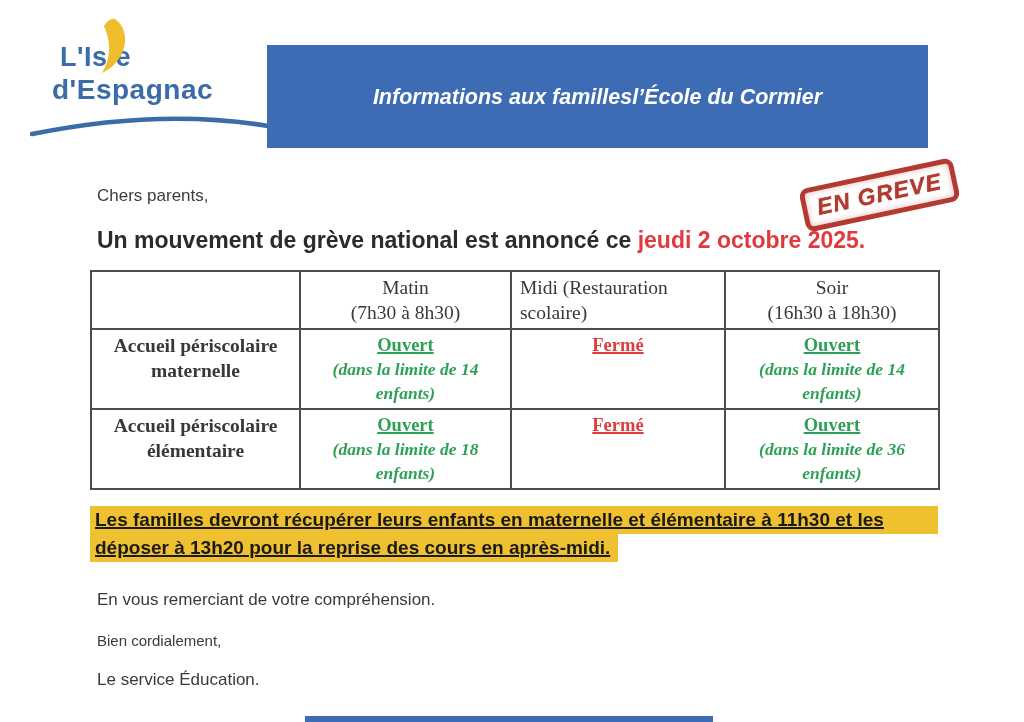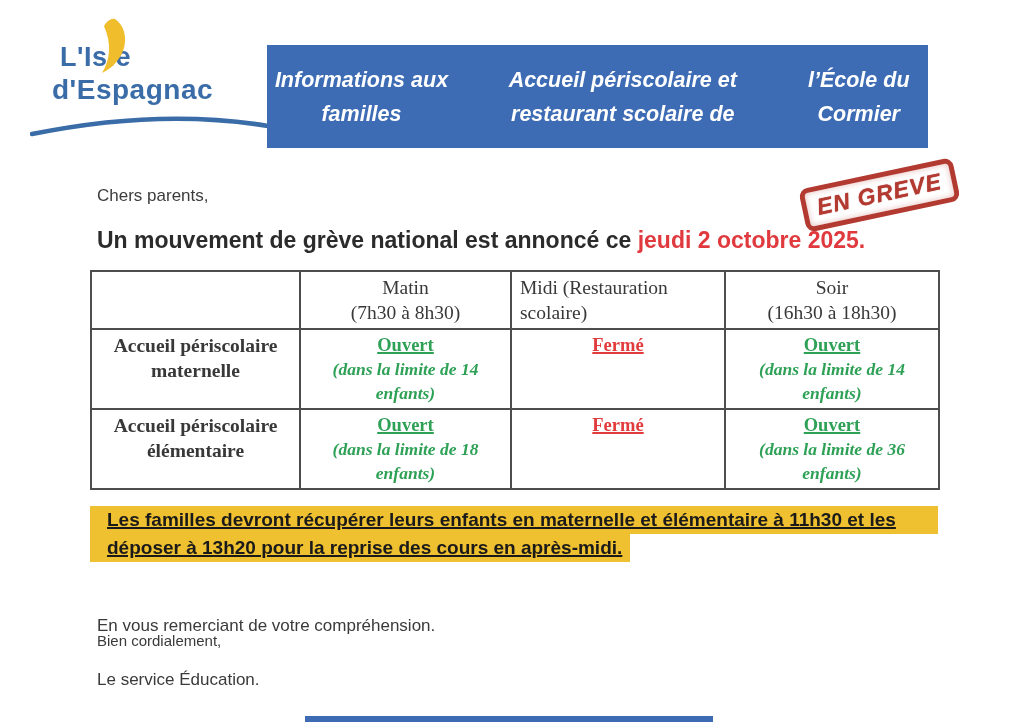--- a/index.html
+++ b/index.html
@@ -51,25 +51,25 @@
   td.row-label{font-weight:bold;font-size:19.5px;line-height:25px;padding-top:6px;}
   td.cell{height:70px;}
   .status{font-size:18.5px;font-weight:bold;text-decoration:underline;text-decoration-thickness:2px;line-height:24px;}
   .status.open{color:#2ea156;}
   .status.closed{color:#e23b3b;}
   .note{font-size:17.5px;font-weight:bold;font-style:italic;color:#2ea156;line-height:24px;}
   
   .highlight{position:absolute;left:90px;top:506px;width:848px;font-weight:bold;font-size:19px;color:#1a1a1a;}
   .highlight .hl-line{
     background:#efc02f;text-decoration:underline;text-decoration-thickness:2px;
-    padding:3px 17px;line-height:22px;display:block;
+    padding:3px 5px;line-height:22px;display:block;
   }
   .highlight .hl-line.fit{display:inline-block;padding-right:8px;}
   
-  .thanks{position:absolute;left:97px;top:590px;font-size:17px;color:#3a3a3a;margin-top:26px;}
+  .thanks{position:absolute;left:97px;top:590px;font-size:17px;color:#3a3a3a;}
   .regards{position:absolute;left:97px;top:632px;font-size:15px;color:#3a3a3a;}
   .signature{position:absolute;left:97px;top:670px;font-size:17px;color:#3a3a3a;}
   
   .bottom-bar{position:absolute;left:305px;top:716px;width:408px;height:6px;background:#3d6cb5;}
 </style>
 </head>
 <body>
 
 <div class="logo">
   <span class="logo-line1">L'Isle</span>
@@ -77,21 +77,20 @@
     <path d="M16 1 C25 7 29 20 24 33 C20 43 12 51 3 55 C11 42 13 26 5 8 C8 3 12 0 16 1 Z" fill="#f0be2c"></path>
   </svg>
   <span class="logo-line2">d'Espagnac</span>
   <svg class="logo-arc" viewBox="0 0 240 34">
     <path d="M2 28 Q 130 2 238 20" fill="none" stroke="#3a6ca8" stroke-width="4.5" stroke-linecap="round"></path>
   </svg>
 </div>
 
 <div class="banner">
   <div>Informations aux familles</div>
-  <div>Accueil périscolaire et restaurant scolaire de</div>
   <div>l’École du Cormier</div>
 </div>
 
 <div class="stamp">EN GREVE</div>
 
 <div class="greeting">Chers parents,</div>
 <div class="announcement">
   <span>Un mouvement de grève national est annoncé ce </span><span class="date">jeudi 2 octobre 2025.</span>
 </div>
 

